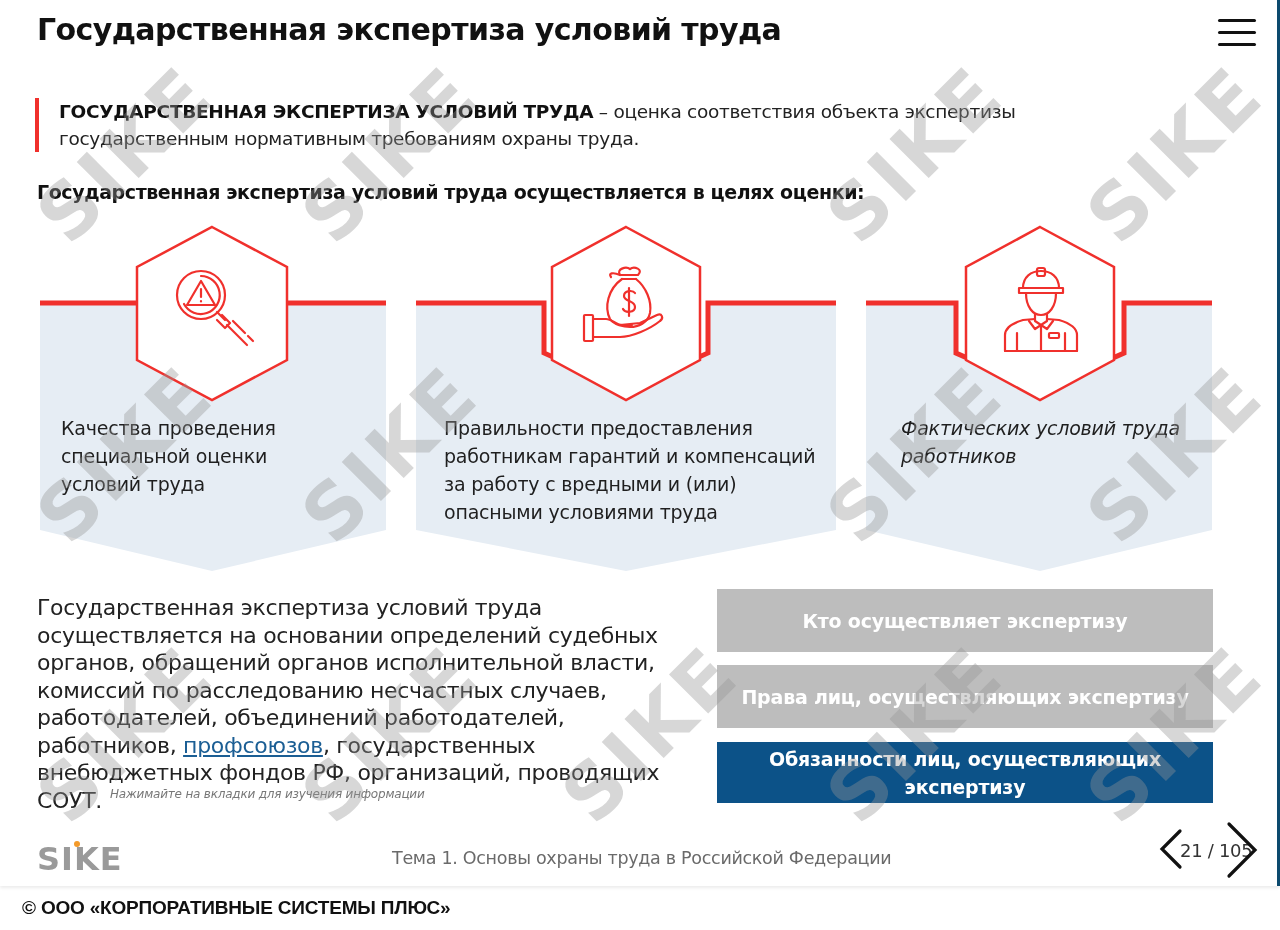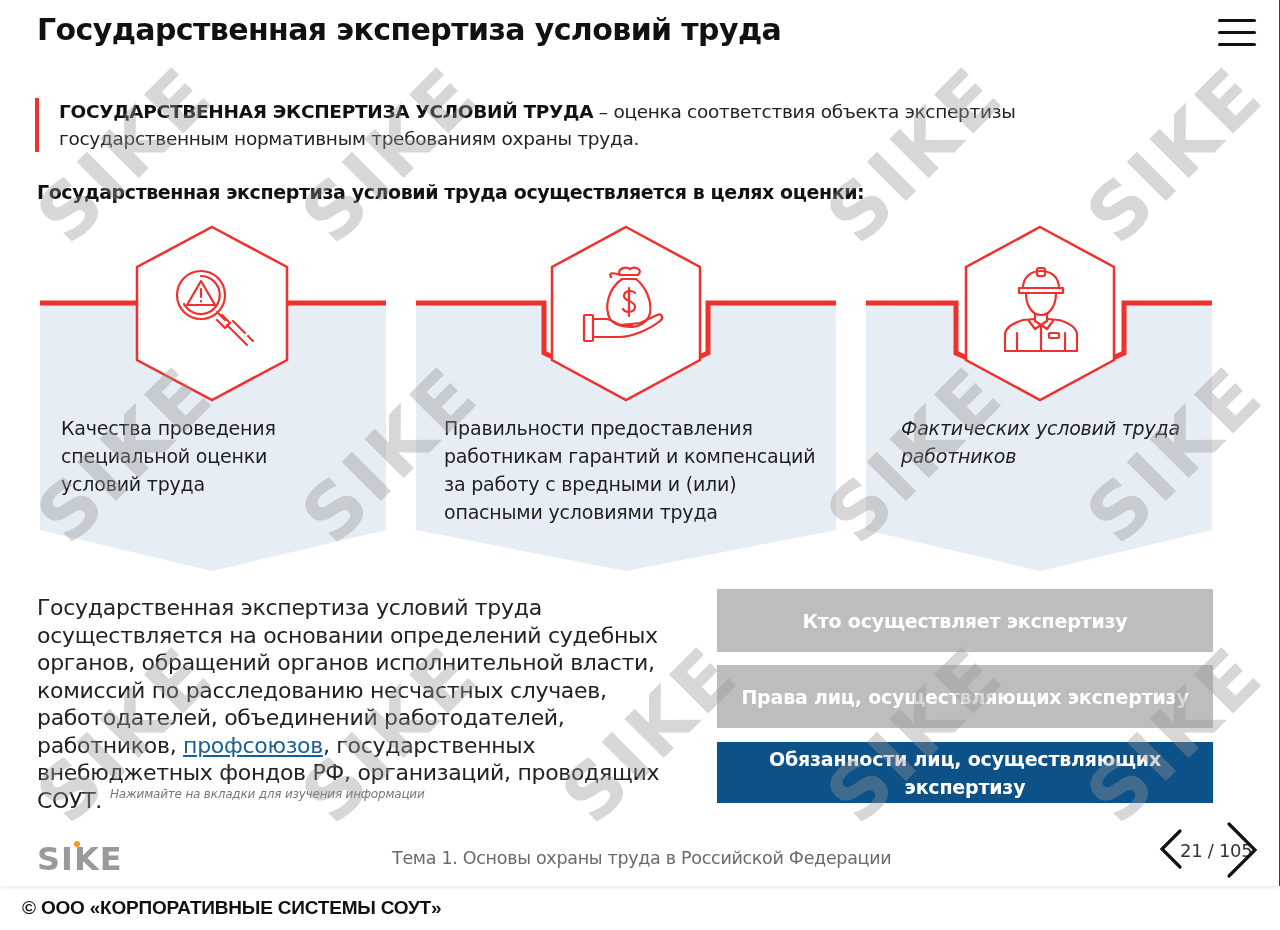--- a/index.html
+++ b/index.html
@@ -1,19 +1,19 @@
 <!DOCTYPE html>
 <html><head>
 <meta charset="utf-8">
 <style>
   * { box-sizing: border-box; margin: 0; padding: 0; }
   html, body { width: 1280px; height: 930px; background: #ffffff; overflow: hidden; }
   body { position: relative; font-family: "DejaVu Sans", "Liberation Sans", sans-serif; color: #1a1a1a; }
 
-  .slide { position: absolute; left: 0; top: 0; width: 1280px; height: 886px; background: #ffffff; border-right: 1px solid #0c4a6e; box-shadow: 0 2px 3px rgba(0,0,0,0.08); overflow: hidden; }
+  .slide { position: absolute; left: 0; top: 0; width: 1280px; height: 886px; background: #ffffff; border-right: 3px solid #0c4a6e; box-shadow: 0 2px 3px rgba(0,0,0,0.08); overflow: hidden; }
 
   .page-title { position: absolute; left: 37px; top: 12px; font-size: 30px; font-weight: bold; letter-spacing: -0.6px; color: #111; }
 
   .menu-button { position: absolute; left: 1214px; top: 16px; width: 46px; height: 32px; cursor: pointer; }
   .menu-button span { position: absolute; left: 4px; width: 38px; height: 3px; background: #111; border-radius: 2px; }
   .menu-button span:nth-child(1) { top: 3px; }
   .menu-button span:nth-child(2) { top: 15px; }
   .menu-button span:nth-child(3) { top: 27px; }
 
   .definition { position: absolute; left: 35px; top: 98px; width: 1000px; padding-left: 20px; border-left: 4px solid #f0302c; font-size: 18.5px; line-height: 27px; color: #222; letter-spacing: -0.3px; }
@@ -176,13 +176,13 @@
     </svg>
   </div>
   <div class="page-counter">21 / 105</div>
   <div class="nav-next" style="left:1224px; top:820px;">
     <svg width="36" height="60" viewBox="0 0 36 60">
       <polyline points="5,4 31,30 5,56" fill="none" stroke="#111" stroke-width="3.2" stroke-linecap="round"></polyline>
     </svg>
   </div>
 </div>
 
-<div class="copyright">© ООО «КОРПОРАТИВНЫЕ СИСТЕМЫ СОУТ»</div>
+<div class="copyright">© ООО «КОРПОРАТИВНЫЕ СИСТЕМЫ ПЛЮС»</div>
 
 </body></html>

